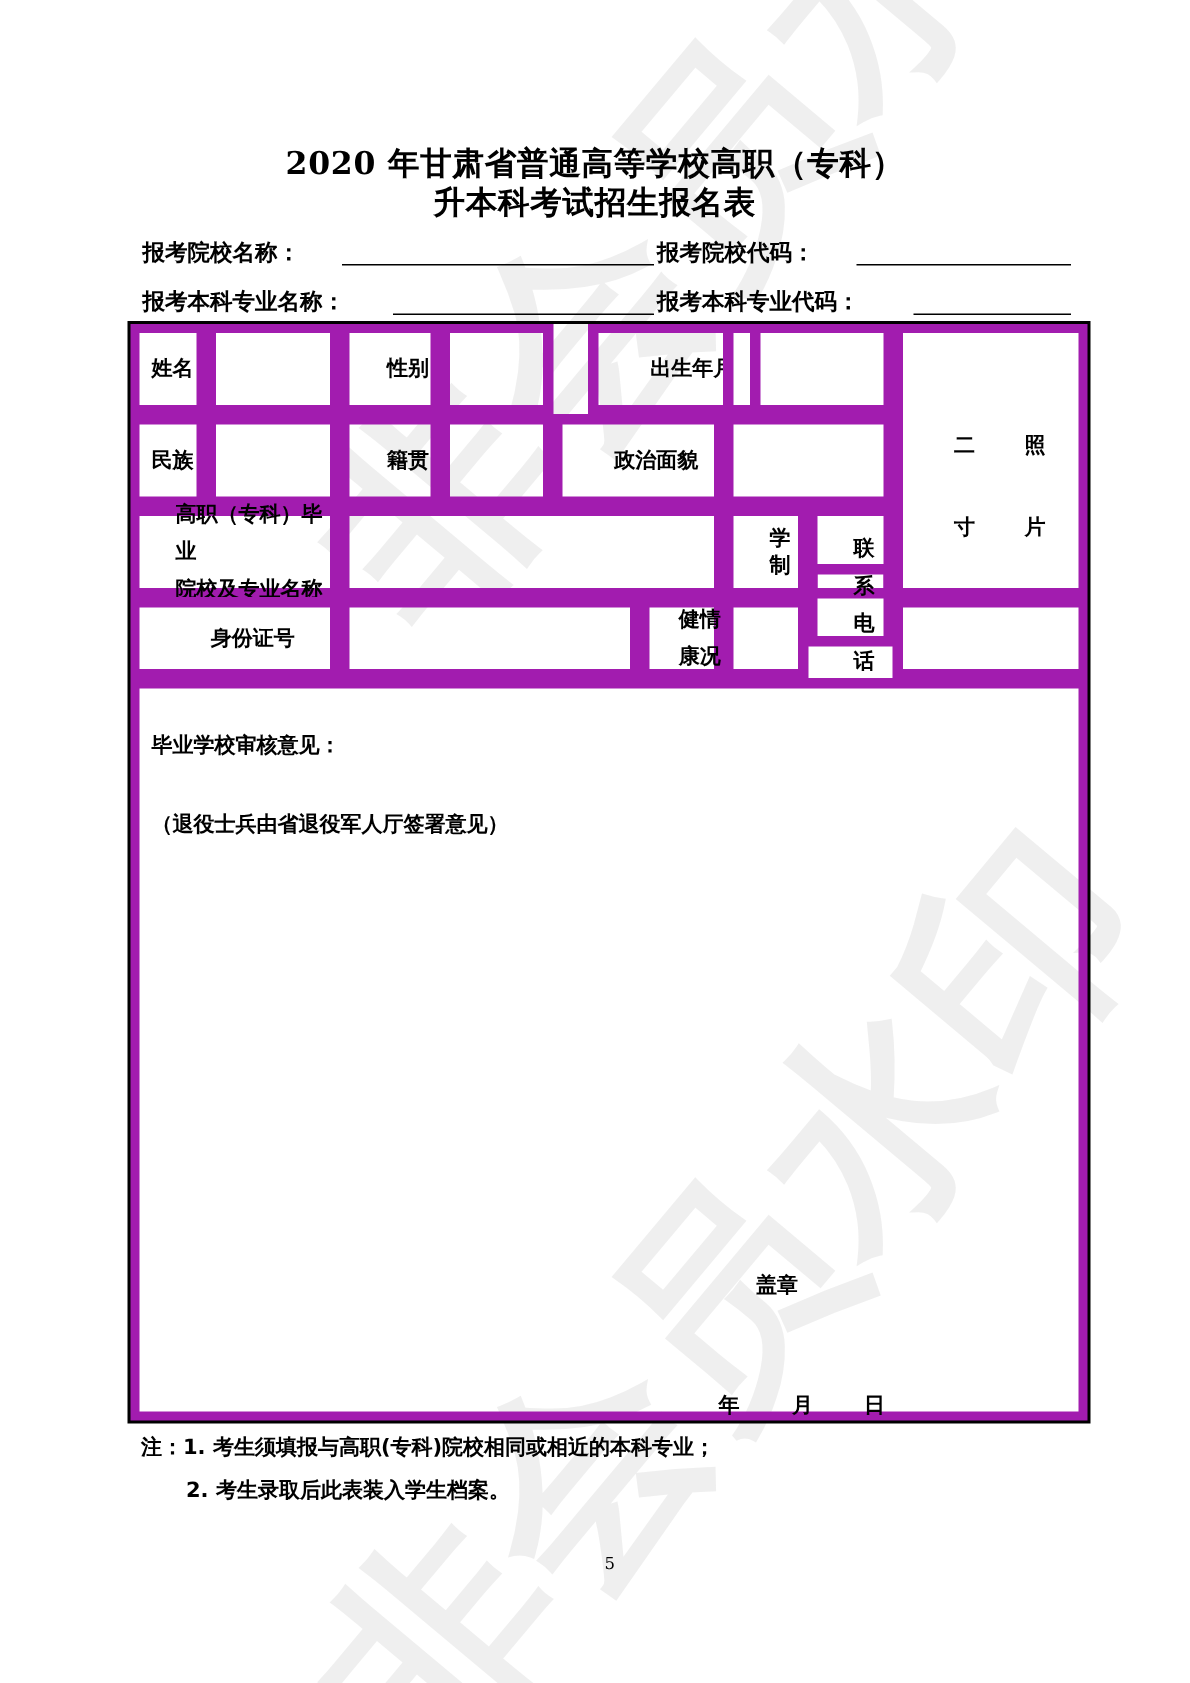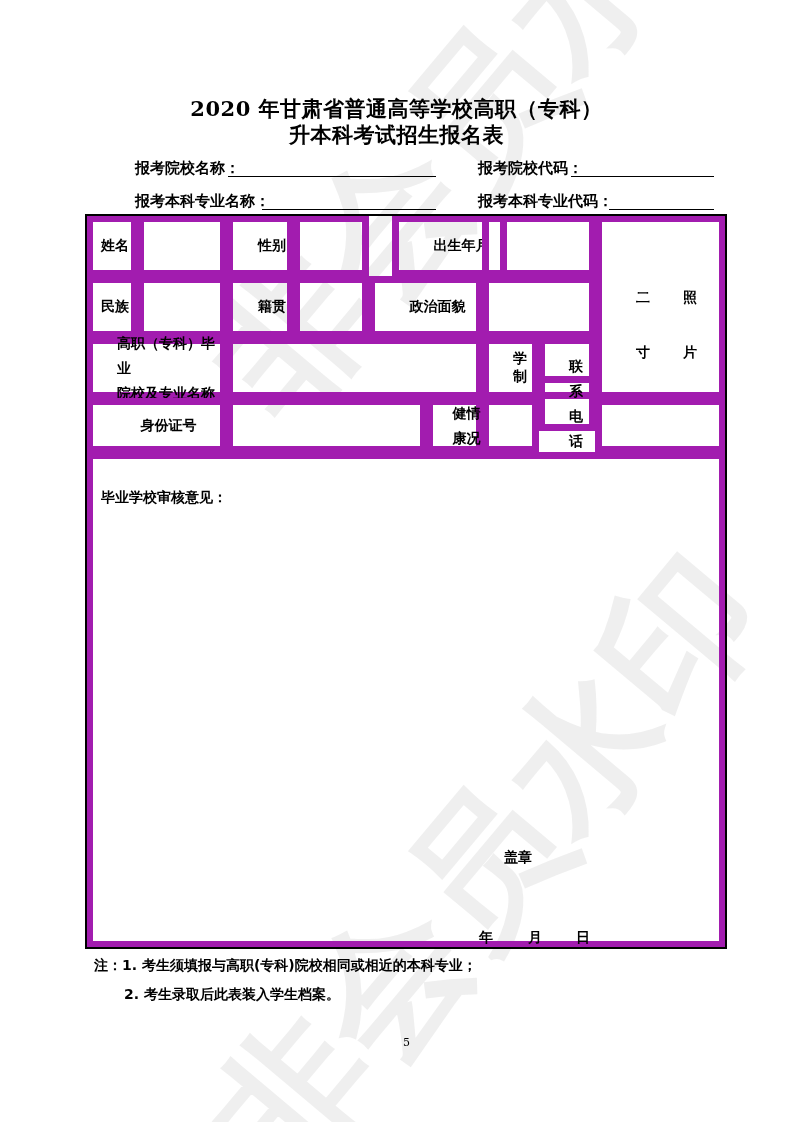--- a/index.html
+++ b/index.html
@@ -1,21 +1,21 @@
 <!DOCTYPE html>
 <html><head>
 <meta charset="utf-8">
 <style>
   html, body { margin: 0; padding: 0; background: #ffffff; }
   body { width: 793px; height: 1122px; position: relative; overflow: hidden;
          font-family: "DejaVu Sans", sans-serif; color: #000; }
   .abs { position: absolute; }
   .title { left: 0; width: 793px; text-align: center; font-family: "DejaVu Serif", serif;
            font-size: 21px; line-height: 26px; font-weight: bold; letter-spacing: 0.5px; }
-  .field-label { font-size: 15px; font-weight: bold; line-height: 20px; white-space: nowrap; margin-left: 40px; }
+  .field-label { font-size: 15px; font-weight: bold; line-height: 20px; white-space: nowrap; }
   .uline { border-bottom: 1px solid #000; height: 0; }
   .cell { position: absolute; border: 7px solid #a21caf; box-sizing: border-box;
           display: flex; align-items: center; font-size: 14px; font-weight: bold; }
   .cell.center { justify-content: center; text-align: left; padding-left: 24px; }
   .cell.left { justify-content: flex-start; padding-left: 8px; }
   .outer { position: absolute; border: 2px solid #000; box-sizing: border-box; }
   .txt { font-size: 14px; font-weight: bold; line-height: 28px; }
   .note { font-size: 14px; font-weight: bold; line-height: 20px; white-space: nowrap; }
   .pagenum { font-family: "DejaVu Serif", serif; font-size: 11px; left: 0; width: 813px; text-align: center; }
   .wm { color: rgba(180,180,180,0.22); font-size: 150px; font-weight: bold; white-space: nowrap;
@@ -79,20 +79,21 @@
   </div>
   <div class="cell" style="left:482px; top:398px; width:57px; height:55px;"></div>
   <div class="cell center" style="left:538px; top:376px; width:58px; height:55px; flex-direction:column; line-height:25px;">
     <span>联系</span>
     <span>电话</span>
   </div>
   <div class="cell" style="left:595px; top:398px; width:131px; height:55px;"></div>
 
   <div class="cell" style="left:86px; top:452px; width:640px; height:496px; display:block;">
     <div class="abs txt" style="left:8px; top:24px;">毕业学校审核意见：</div>
+    <div class="abs txt" style="left:8px; top:77px;">（退役士兵由省退役军人厅签署意见）</div>
     <div class="abs txt" style="left:411px; top:384px;">盖章</div>
     <div class="abs txt" style="left:386px; top:464px;">年</div>
     <div class="abs txt" style="left:435px; top:464px;">月</div>
     <div class="abs txt" style="left:483px; top:464px;">日</div>
   </div>
 
   <div class="outer" style="left:85px; top:214px; width:642px; height:735px;"></div>
 </div>
 
 <div class="abs note" style="left:94px; top:955px;">注：1. 考生须填报与高职(专科)院校相同或相近的本科专业；</div>

